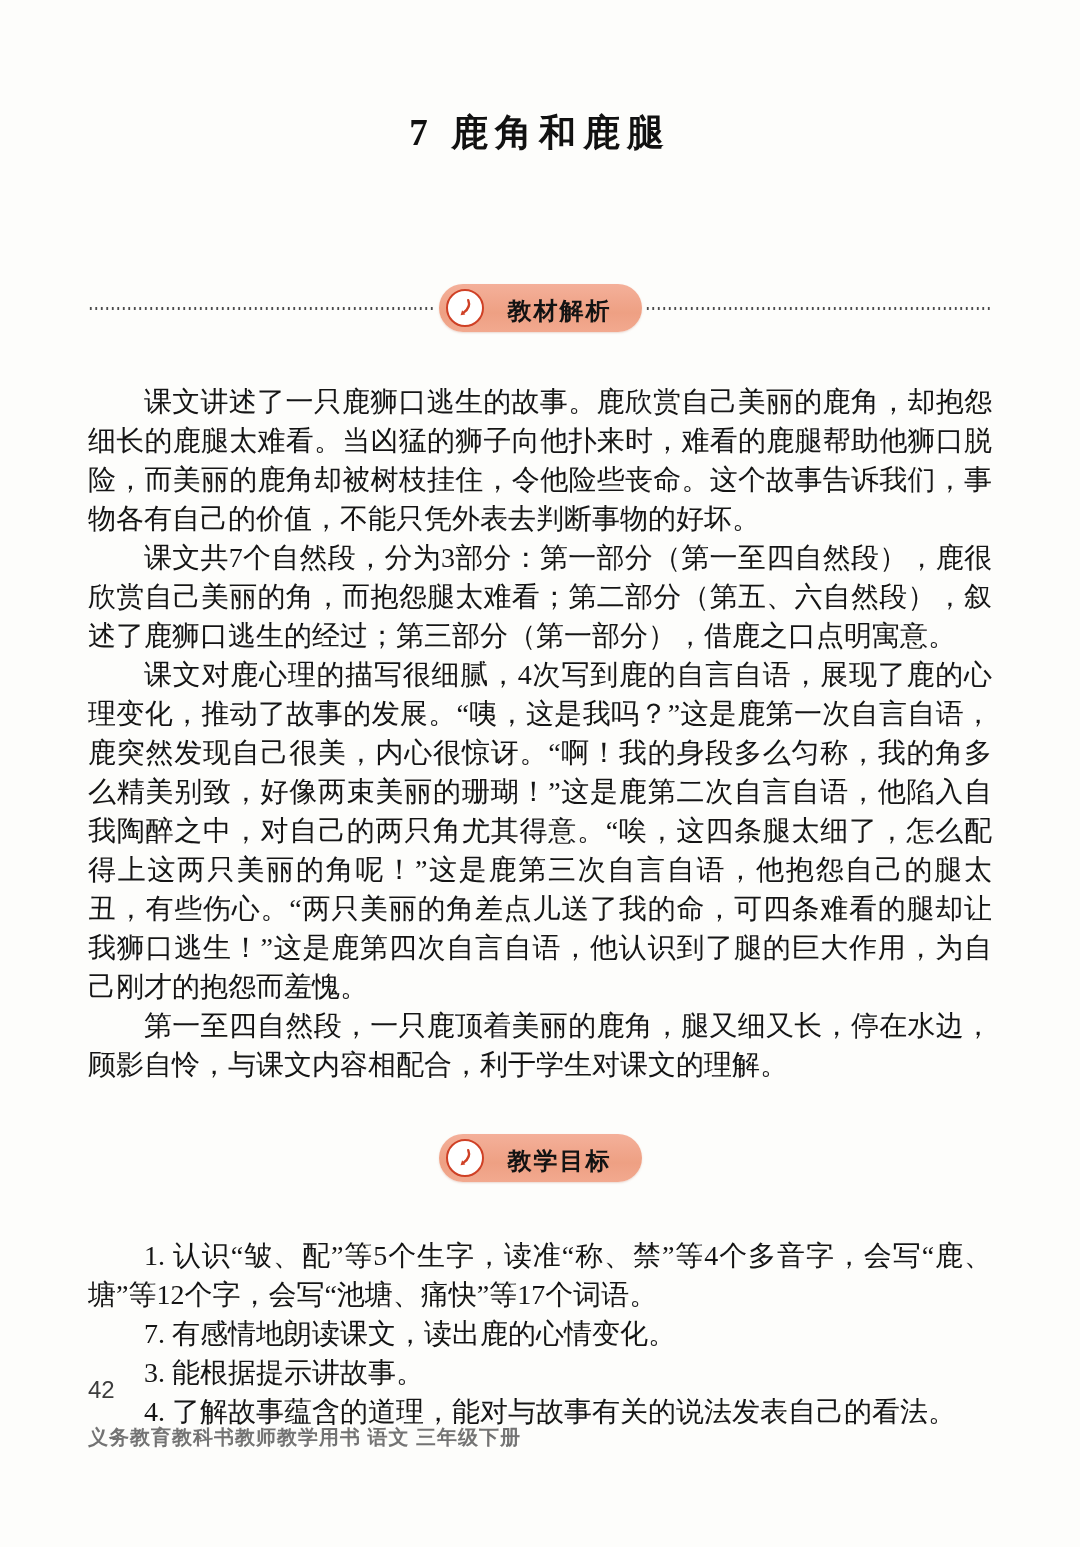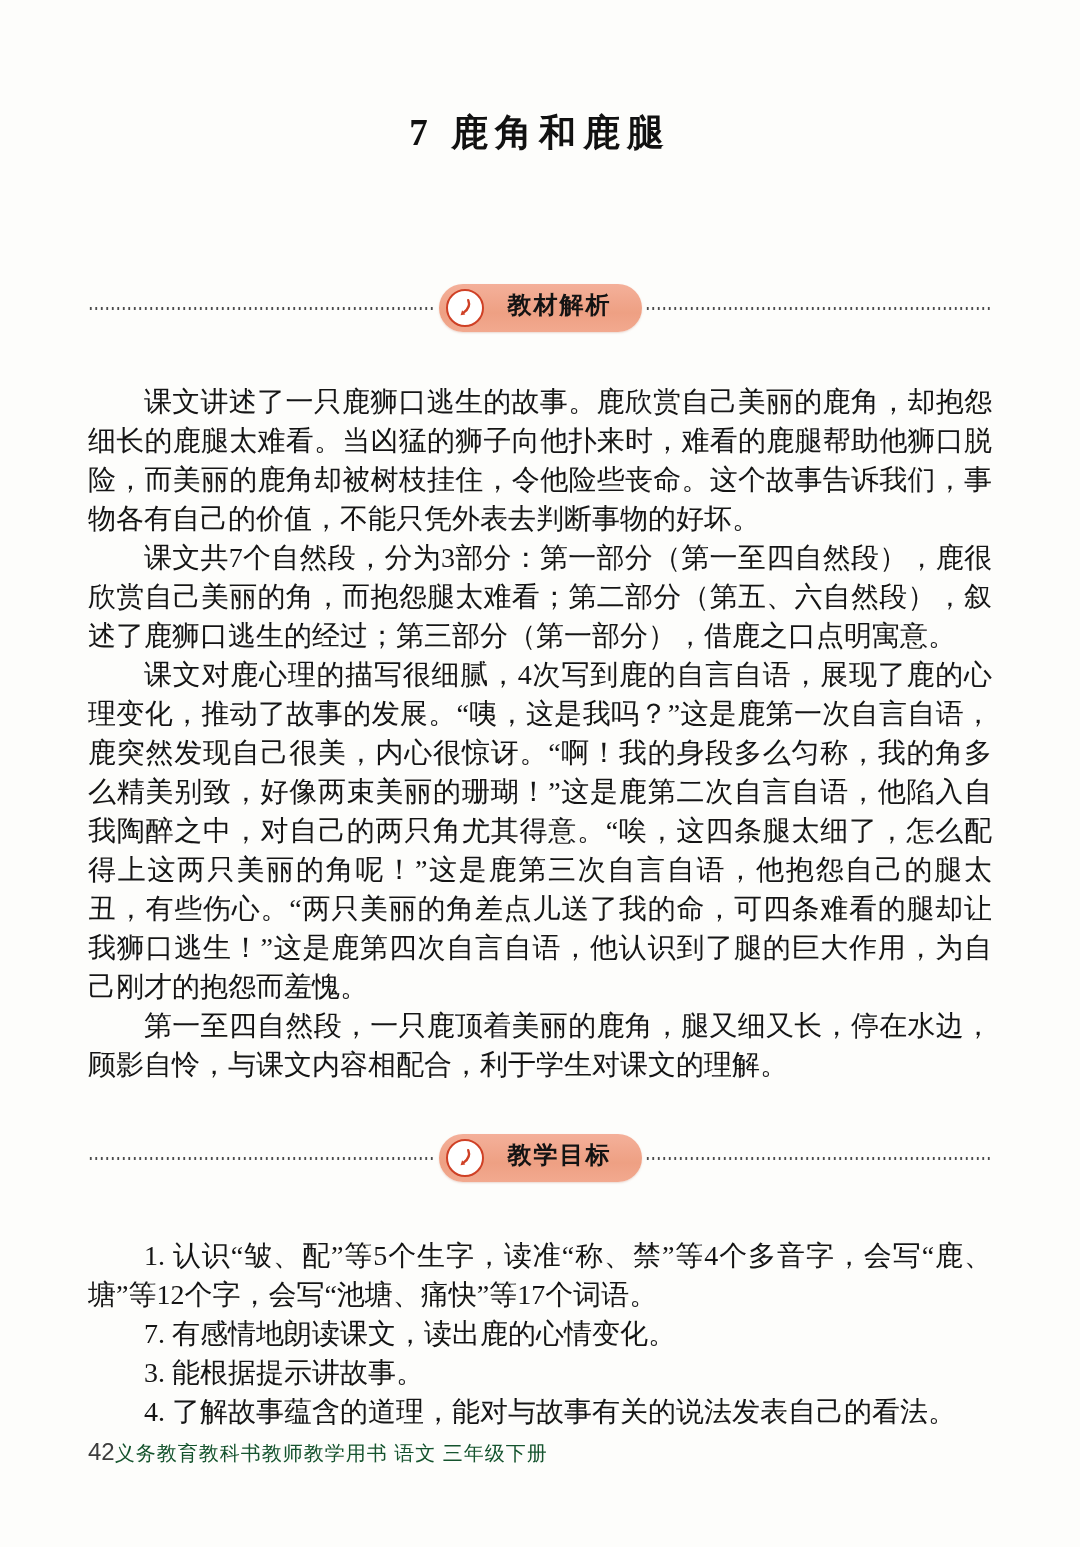--- a/index.html
+++ b/index.html
@@ -25,32 +25,32 @@
     font-size: 37px;
     font-weight: 600;
     letter-spacing: 7px;
     color: #111;
   }
   .section-divider {
     display: flex;
     align-items: center;
     margin-top: 126px;
   }
-  .section-divider.second { margin-top: 50px; }
+  .section-divider.second { margin-top: 50px; flex-direction: column; }
   .dotline {
     flex: 1;
     height: 3px;
     background-image: radial-gradient(circle, #4c4c4c 1.15px, rgba(0,0,0,0) 1.35px);
     background-size: 5.5px 3px;
     background-repeat: repeat-x;
     background-position: left center;
   }
   .pill {
     display: flex;
-    align-items: flex-start;
+    align-items: flex-end;
     gap: 24px;
     background: linear-gradient(180deg, #f4b09a 0%, #eea083 60%, #f2a98f 100%);
     border-radius: 26px;
     padding: 5px 30px 5px 7px;
     margin: 0 3px;
     box-shadow: 0 1px 2px rgba(180,110,90,0.25);
   }
   .pill-circle {
     width: 38px;
     height: 38px;
@@ -75,34 +75,36 @@
   .body-text p {
     font-size: 28px;
     line-height: 39px;
     text-align: justify;
     text-indent: 2em;
     color: #151515;
   }
   .page-footer {
     position: absolute;
     left: 88px;
-    bottom: 80px;
+    bottom: 96px;
     display: flex;
     align-items: baseline;
+    gap: 20px;
+    flex-direction: column;
   }
   .page-number {
     font-family: "Liberation Sans", "DejaVu Sans", sans-serif;
     font-size: 24px;
     color: #3d3d3d;
   }
   .footer-book-title {
     font-family: "Liberation Sans", "DejaVu Sans", sans-serif;
     font-size: 20px;
-    font-weight: 400;
-    color: #14532d;
+    font-weight: 700;
+    color: #737373;
     letter-spacing: 1px;
   }
 </style>
 </head>
 <body>
 
 <div class="page">
 
   <h1 class="lesson-title">7 鹿角和鹿腿</h1>
 

